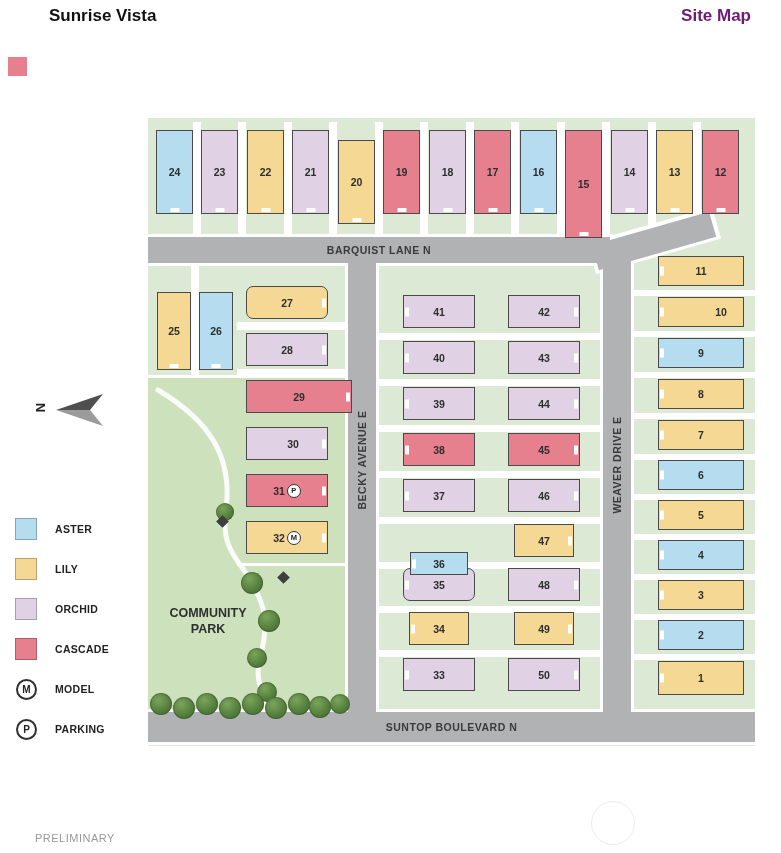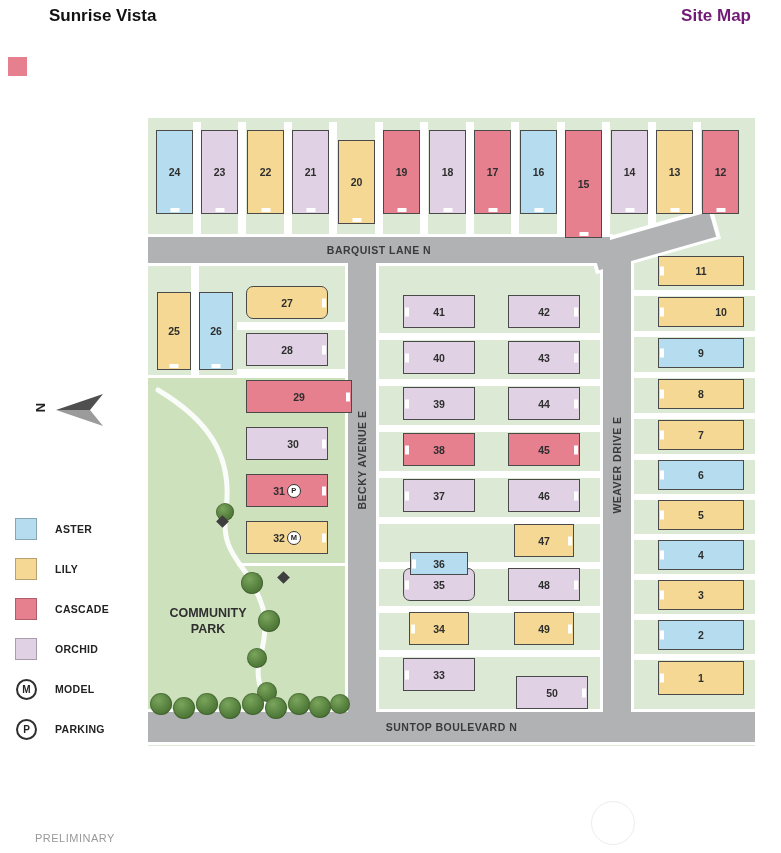--- a/index.html
+++ b/index.html
@@ -120,26 +120,26 @@
 <div class="abs" id="legend">
     <div class="legend-row">
       <span class="legend-swatch" style="background: rgb(181, 221, 239);"></span>
       <span class="legend-label">ASTER</span>
     </div>
     <div class="legend-row">
       <span class="legend-swatch" style="background: rgb(244, 216, 148);"></span>
       <span class="legend-label">LILY</span>
     </div>
     <div class="legend-row">
+      <span class="legend-swatch" style="background: rgb(224, 210, 228);"></span>
+      <span class="legend-label">ORCHID</span>
+    </div>
+    <div class="legend-row">
       <span class="legend-swatch" style="background: rgb(230, 127, 142);"></span>
       <span class="legend-label">CASCADE</span>
-    </div>
-    <div class="legend-row">
-      <span class="legend-swatch" style="background: rgb(224, 210, 228);"></span>
-      <span class="legend-label">ORCHID</span>
     </div>
     <div class="legend-row">
       <span class="legend-symbol">M</span>
       <span class="legend-label">MODEL</span>
     </div>
     <div class="legend-row">
       <span class="legend-symbol">P</span>
       <span class="legend-label">PARKING</span>
     </div>
   </div>
@@ -325,21 +325,21 @@
   </div>
 <div class="house side-r" style="left: 514px; top: 524px; width: 60px; height: 33px; background: rgb(244, 216, 148);">
     <span class="num">47</span>
   </div>
 <div class="house side-r" style="left: 508px; top: 568px; width: 72px; height: 33px; background: rgb(224, 210, 228);">
     <span class="num">48</span>
   </div>
 <div class="house side-r" style="left: 514px; top: 612px; width: 60px; height: 33px; background: rgb(244, 216, 148);">
     <span class="num">49</span>
   </div>
-<div class="house side-r" style="left: 508px; top: 676px; width: 72px; height: 33px; background: rgb(224, 210, 228); margin-left: 8px;">
+<div class="house side-r" style="left: 508px; top: 658px; width: 72px; height: 33px; background: rgb(224, 210, 228);">
     <span class="num">50</span>
   </div>
 <div class="tree" style="left: 216px; top: 503px; width: 18px; height: 18px;"></div>
 <div class="tree" style="left: 241px; top: 572px; width: 22px; height: 22px;"></div>
 <div class="tree" style="left: 258px; top: 610px; width: 22px; height: 22px;"></div>
 <div class="tree" style="left: 247px; top: 648px; width: 20px; height: 20px;"></div>
 <div class="tree" style="left: 257px; top: 682px; width: 20px; height: 20px;"></div>
 <div class="tree" style="left: 150px; top: 693px; width: 22px; height: 22px;"></div>
 <div class="tree" style="left: 173px; top: 697px; width: 22px; height: 22px;"></div>
 <div class="tree" style="left: 196px; top: 693px; width: 22px; height: 22px;"></div>

